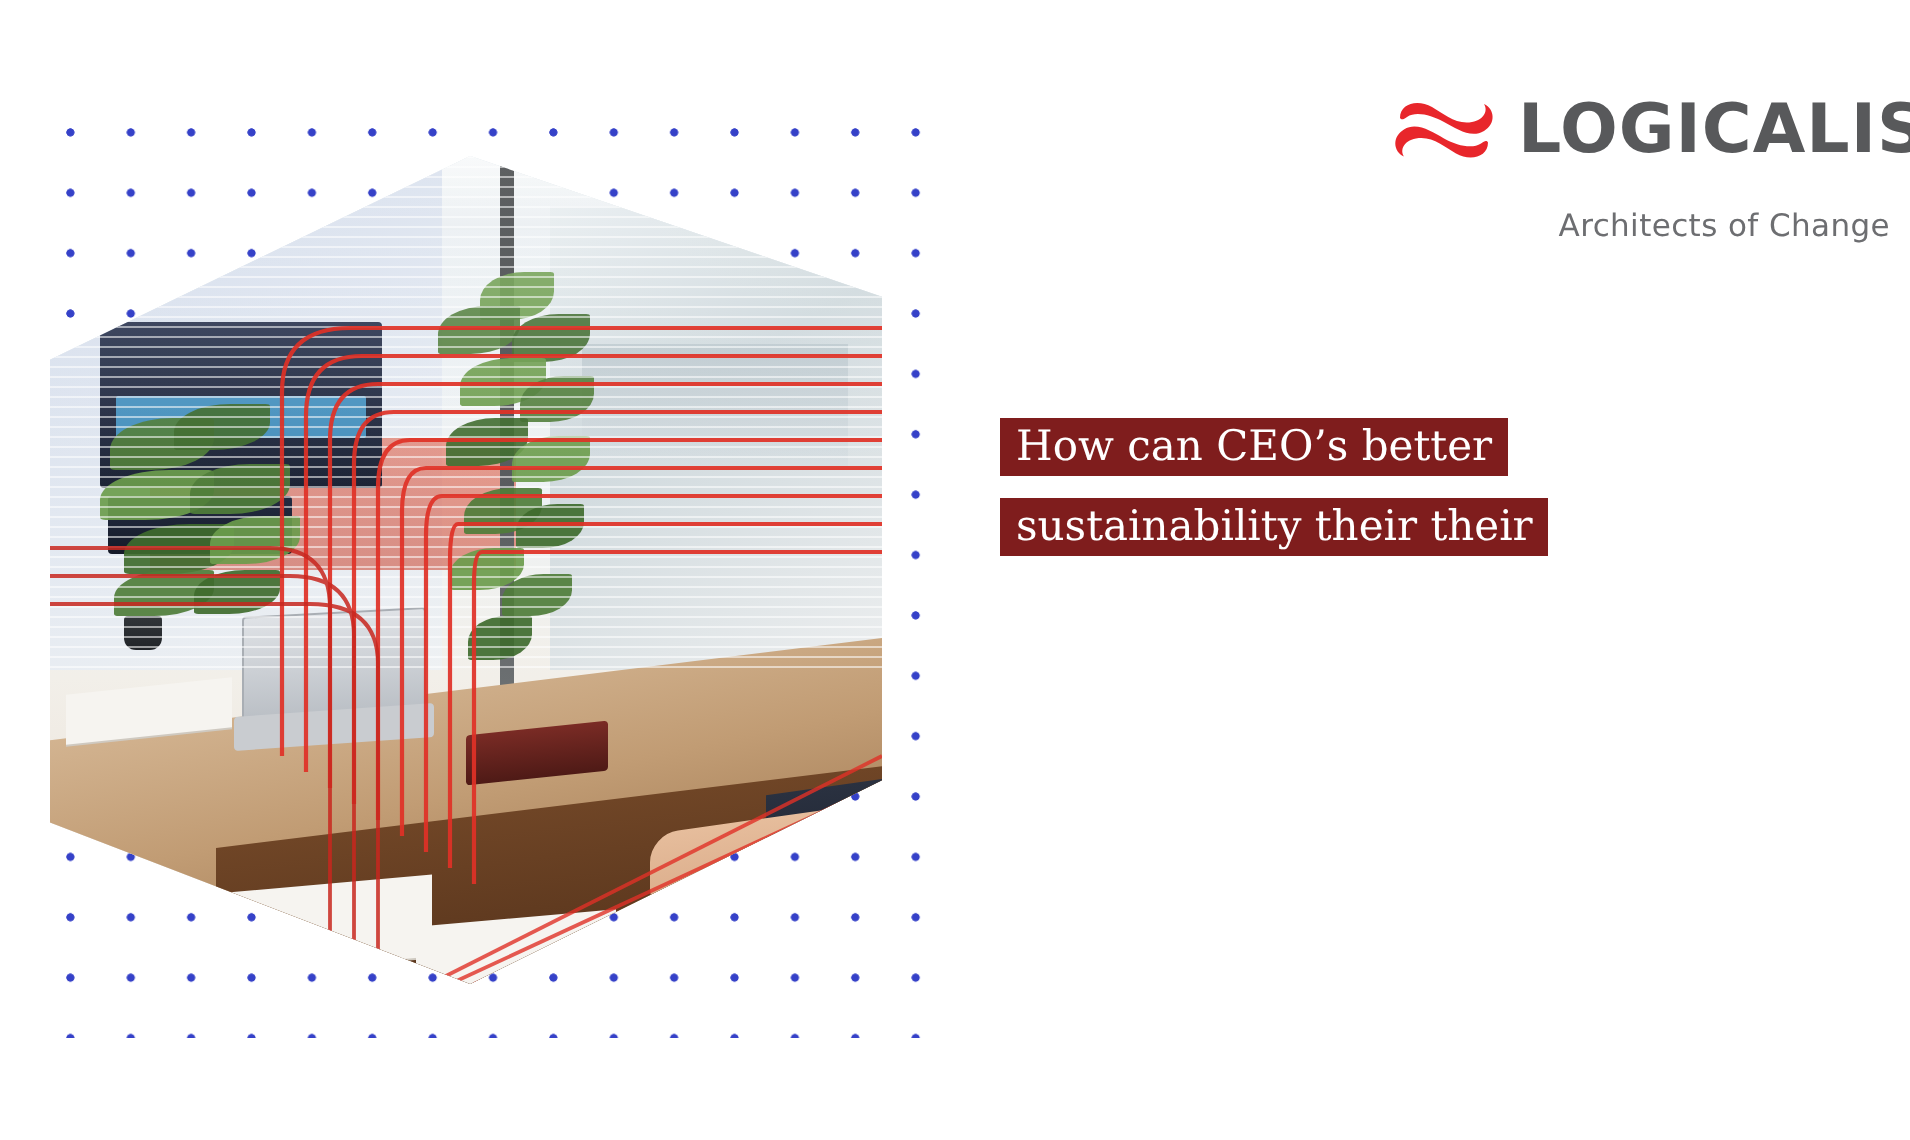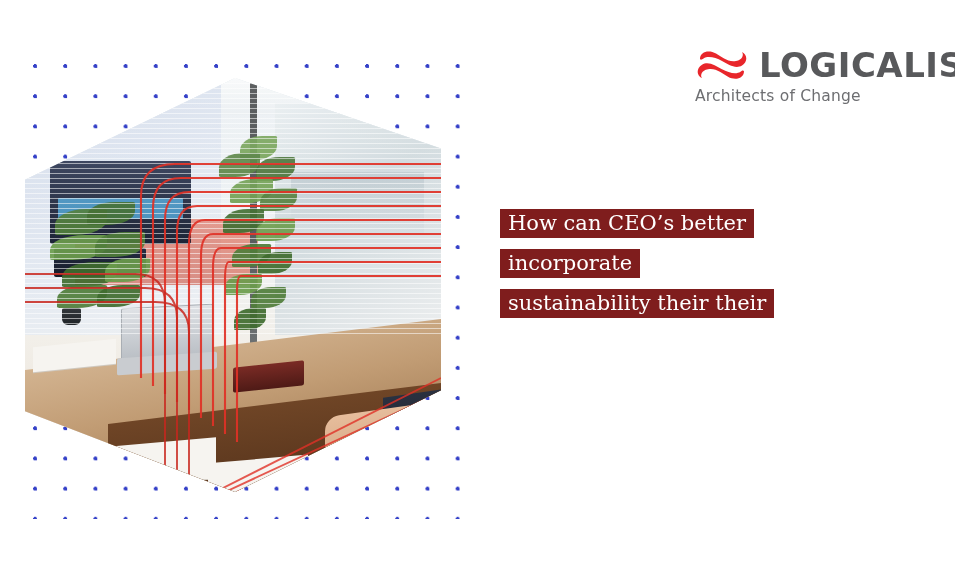--- a/index.html
+++ b/index.html
@@ -226,21 +226,22 @@
   .logo-word{
     font-family:"DejaVu Sans", sans-serif;
     font-size:34px;
     font-weight:bold;
     letter-spacing:0.5px;
     color:#58595b;
     line-height:1;
     white-space:nowrap;
   }
   .logo-tag{
-    margin-top:5px;
+    margin-top:22px;
+    text-align:right;
     font-family:"DejaVu Sans", sans-serif;
     font-size:15.5px;
     color:#6d6e71;
     letter-spacing:0.2px;
     white-space:nowrap;
   }
 
   
   .headline{
     position:absolute;
@@ -403,20 +404,17 @@
       <span class="logo-word">LOGICALIS</span>
     </div>
     <div class="logo-tag">Architects of Change</div>
   </div>
 
   <div class="headline">
     <div class="hl-line">
       <span>How can CEO’s better</span>
     </div>
     <div class="hl-line">
-      <span>incorporate</span>
-    </div>
-    <div class="hl-line">
       <span>sustainability their their</span>
     </div>
   </div>
 
 </div>
 
 </body></html>

